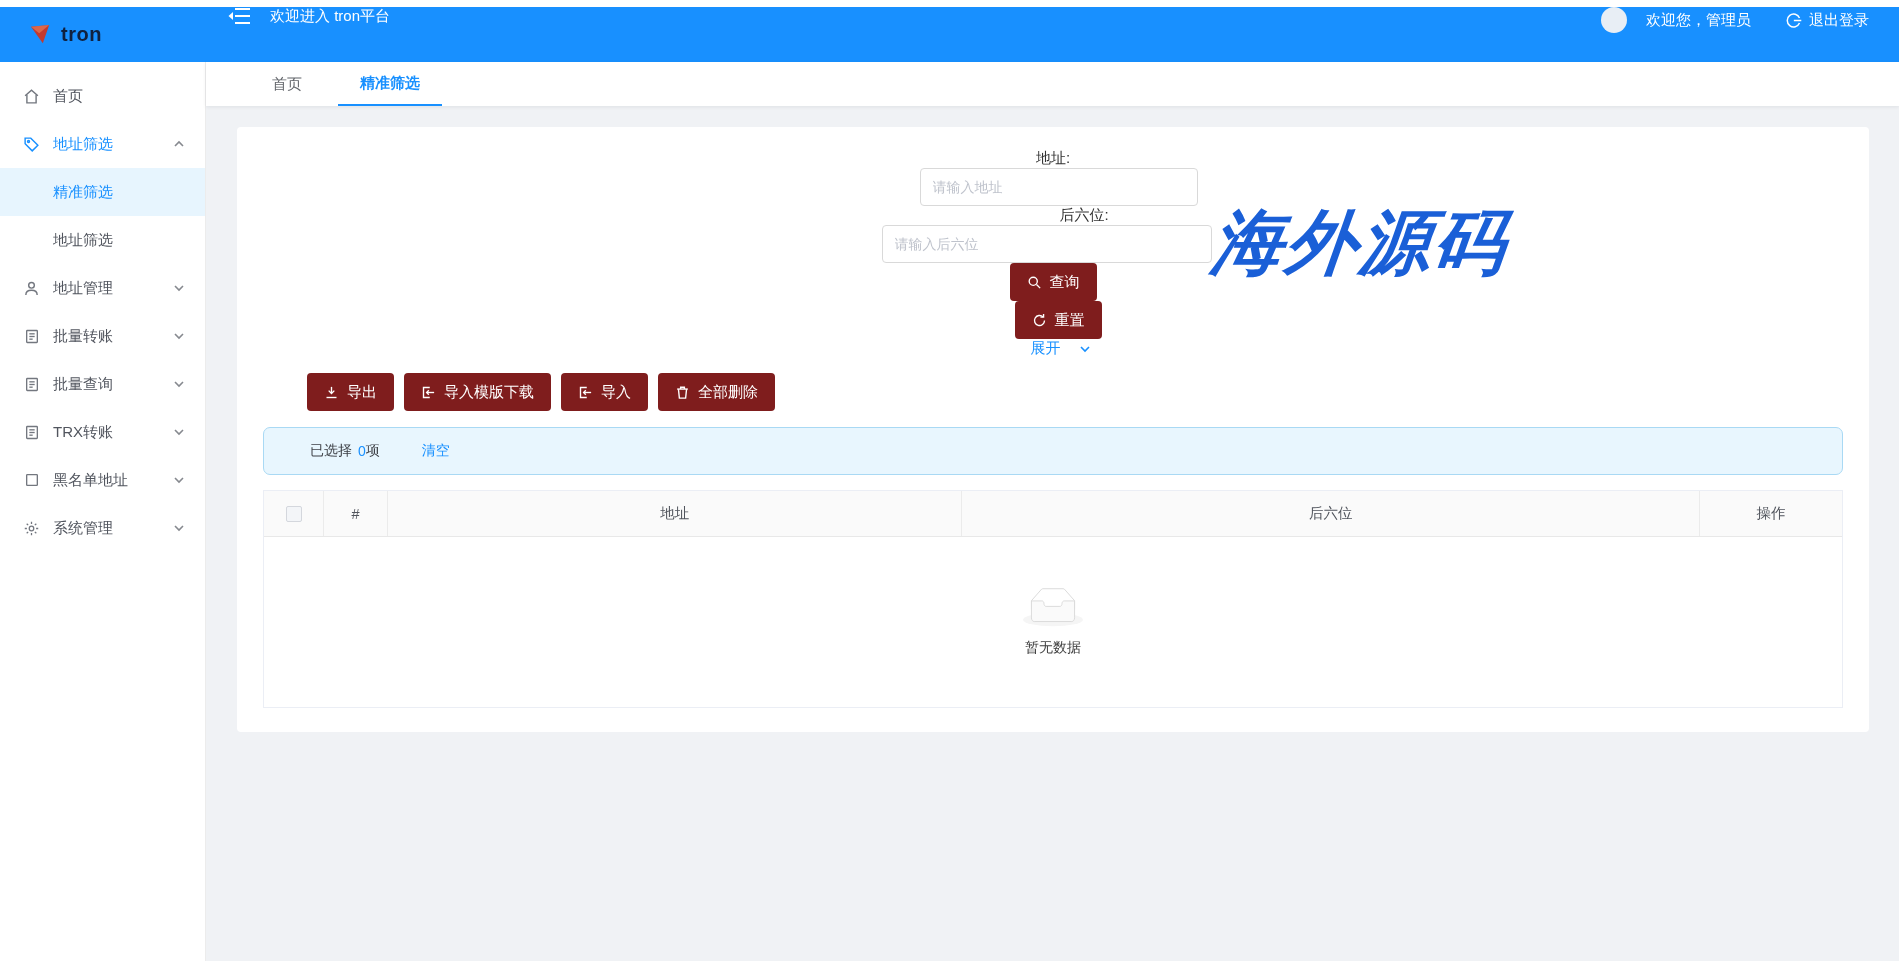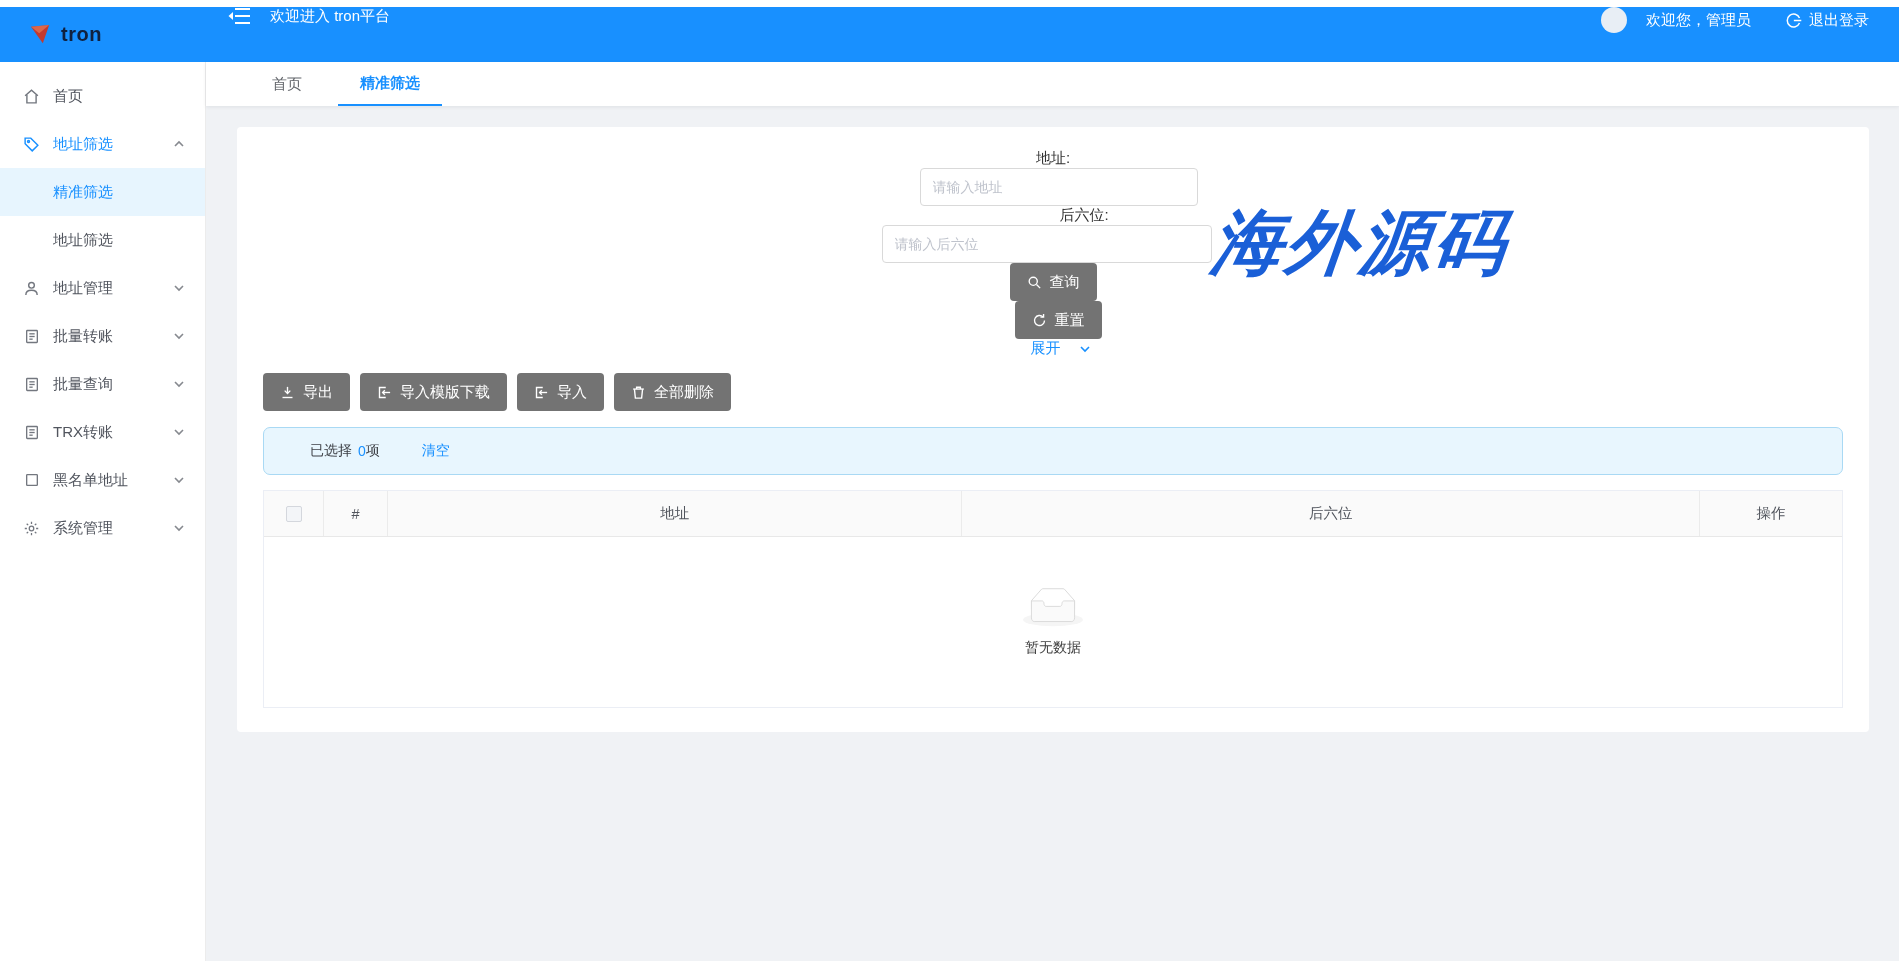--- a/index.html
+++ b/index.html
@@ -44,27 +44,27 @@
   .card { background:#fff; border-radius:4px; padding:22px 26px 24px 26px; min-height:415px; }
 
   .filter-row { display:flex; align-items:center;flex-direction:column; }
   .f-label { font-size:15px; color:#333; }
   .f-input { height:38px; border:1px solid #d9d9d9; border-radius:4px; padding:0 12px; font-size:14px;
     color:#333; outline:none; margin-left:11px; font-family:inherit; }
   .f-input::placeholder { color:#bfc3cc; }
   .in-addr { width:278px; }
   .in-suffix { width:330px; margin-right:24px; }
   .f-label.second { margin-left:62px; }
-  .btn { height:38px; background:#737373; border:none; border-radius:4px; color:#fff; font-size:15px;
+  .btn { height:38px; background:#7f1d1d; border:none; border-radius:4px; color:#fff; font-size:15px;
     padding:0 17px; display:inline-flex; align-items:center; gap:8px; cursor:pointer; font-family:inherit; }
   .btn + .btn { margin-left:10px; }
   .expand-link { margin-left:15px; color:#1890ff; font-size:15px; display:inline-flex; align-items:center; gap:18px;
     cursor:pointer; text-decoration:none; }
 
-  .toolbar-row { margin-top:15px; display:flex; }
+  .toolbar-row { margin-top:15px; display:flex;margin-left:44px; }
   .toolbar-row .btn + .btn { margin-left:10px; }
 
   .alert { margin-top:16px; height:48px; background:#e8f6fe; border:1px solid #a9d9f4; border-radius:7px;
     display:flex; align-items:center; padding-left:46px; font-size:14px; color:#3c3f45; }
   .alert .count { color:#1890ff; margin-left:6px; }
   .clear-link { color:#1890ff; margin-left:42px; cursor:pointer; text-decoration:none; font-size:14px; }
 
   
   .table { margin-top:15px; border:1px solid #ebeef5; }
   .thead { display:flex; height:46px; background:#fafafa; border-bottom:1px solid #e8e8e8; }

